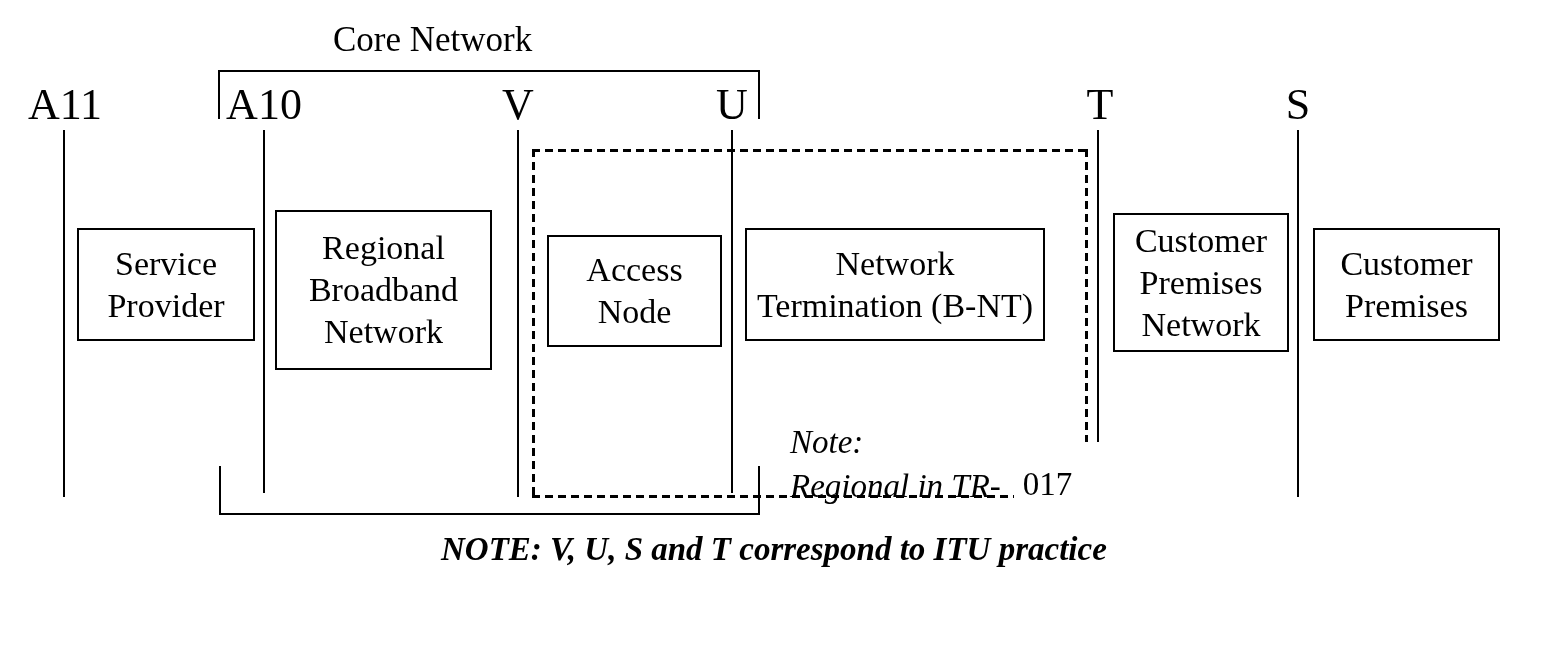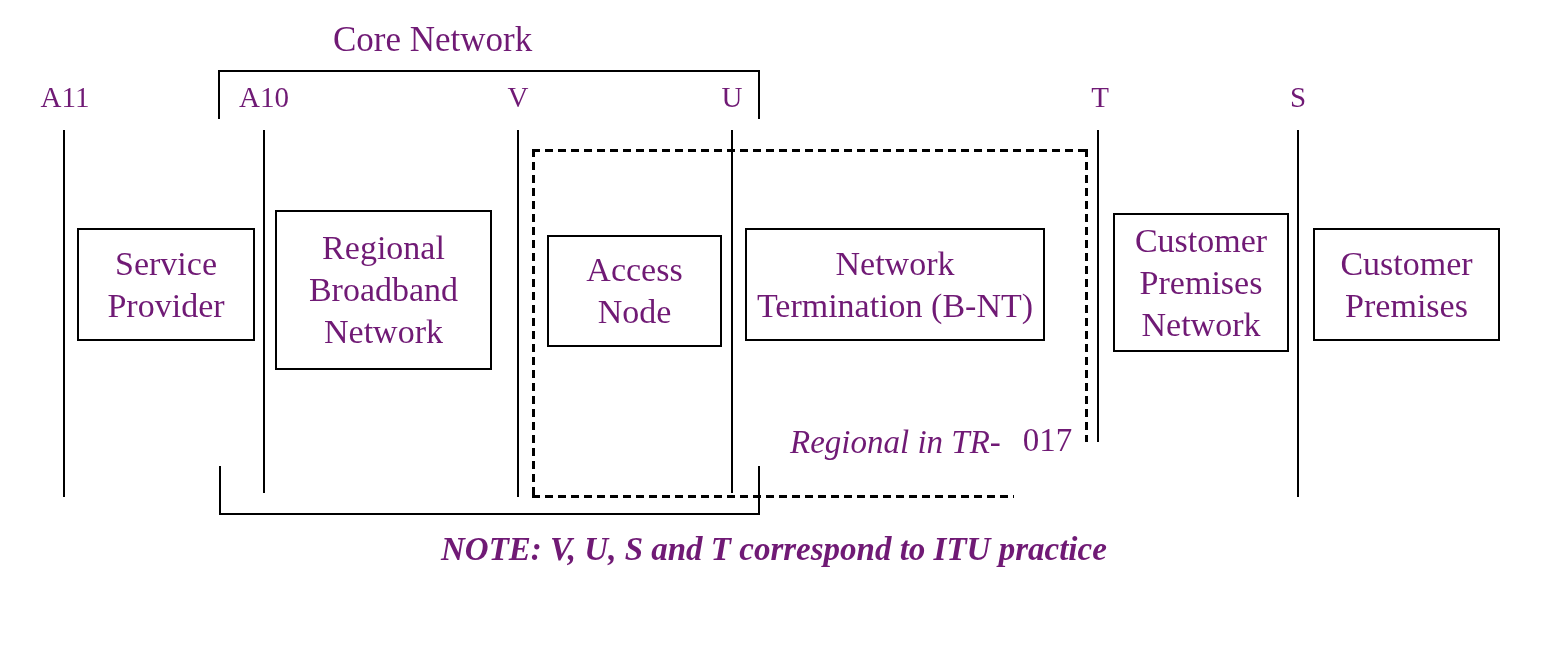--- a/index.html
+++ b/index.html
@@ -6,36 +6,36 @@
     margin: 0;
     padding: 0;
     background: #ffffff;
   }
   #stage {
     position: relative;
     width: 1545px;
     height: 657px;
     background: #ffffff;
     font-family: "Liberation Serif", "DejaVu Serif", serif;
-    color: #701a75;
+    color: #000000;
     overflow: hidden;
   }
 
   
   .refline {
     position: absolute;
     width: 2px;
     background: #000;
   }
   
   .reflabel {
     position: absolute;
     top: 83px;
     transform: translateX(-50%);
-    font-size: 29px;
+    font-size: 44px;
     line-height: 1;
     white-space: nowrap;
   }
   
   .bracket-top {
     position: absolute;
     border-top: 2px solid #000;
     border-left: 2px solid #000;
     border-right: 2px solid #000;
   }
@@ -164,20 +164,21 @@
   </div>
 
   <div class="node-box" style="left:1313px; top:228px; width:187px; height:113px;">
     <span class="node-label">Customer
 Premises</span>
   </div>
 
   <div class="bracket-bottom" style="left:219px; top:466px; width:537px; height:47px;"></div>
 
   <div class="exp-note">
+    <div class="it">Note:</div>
     <div>
       <span class="it">Regional in TR-</span><span class="code">017</span>
     </div>
   </div>
 
   <div class="footnote">
     <div>NOTE: V, U, S and T correspond to ITU practice</div>
   </div>
 
 </div>

